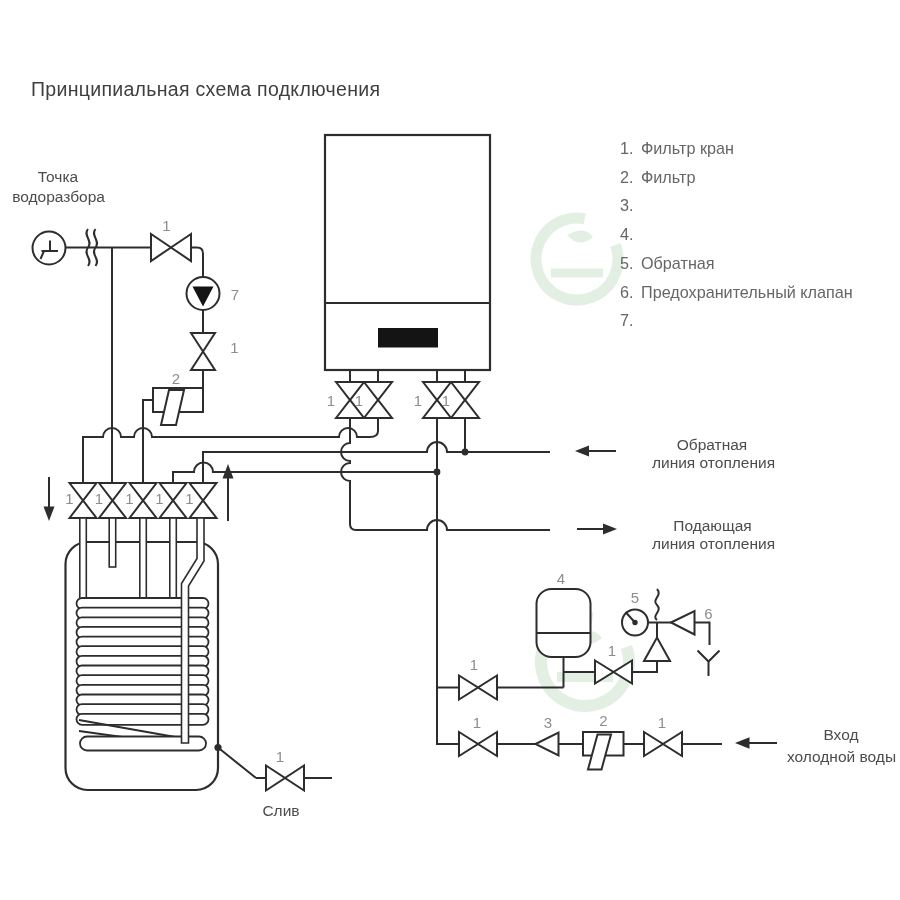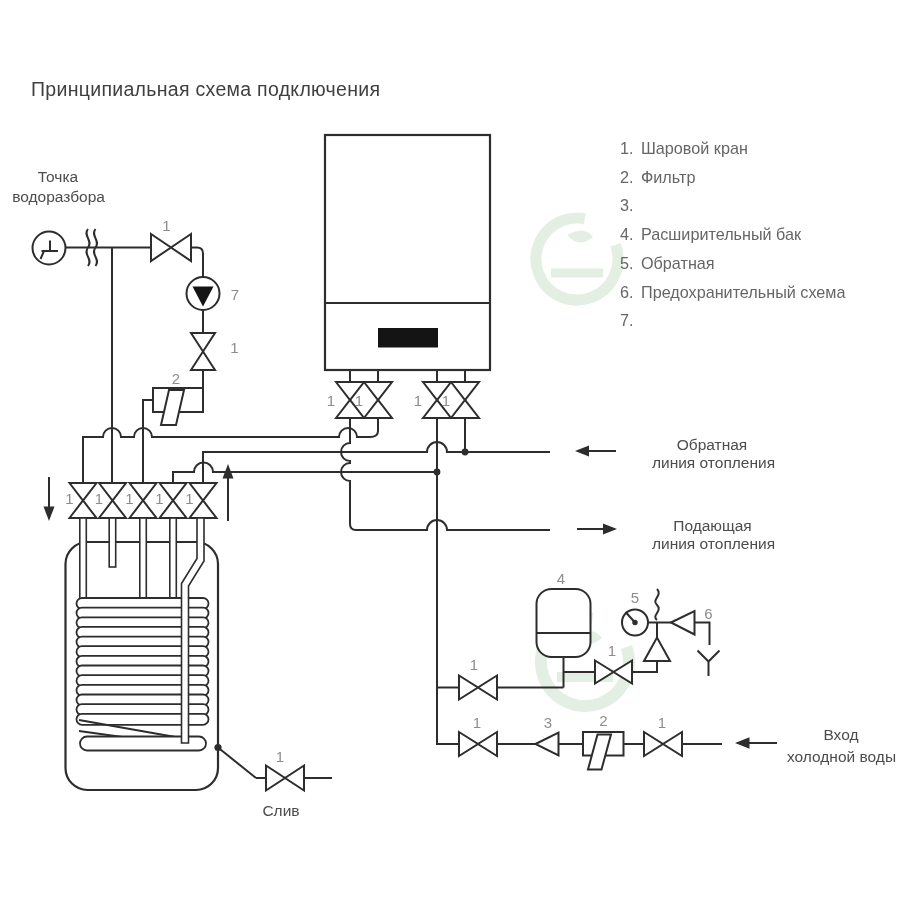--- a/index.html
+++ b/index.html
@@ -223,39 +223,38 @@
     <text class="lbl" x="841.5" y="761.5">холодной воды</text>
     <text class="lbl" x="281" y="816">Слив</text>
   </g>
 </svg>
 
   <div class="page-title">Принципиальная схема подключения</div>
 
   <div class="legend">
     <div class="legend-row">
       <span class="legend-num">1.</span>
-      <span>Шаровой кран</span>
+      <span>Фильтр кран</span>
     </div>
     <div class="legend-row">
       <span class="legend-num">2.</span>
       <span>Фильтр</span>
     </div>
     <div class="legend-row">
       <span class="legend-num">3.</span>
     </div>
     <div class="legend-row">
       <span class="legend-num">4.</span>
-      <span>Расширительный бак</span>
     </div>
     <div class="legend-row">
       <span class="legend-num">5.</span>
       <span>Обратная</span>
     </div>
     <div class="legend-row">
       <span class="legend-num">6.</span>
-      <span>Предохранительный схема</span>
+      <span>Предохранительный клапан</span>
     </div>
     <div class="legend-row">
       <span class="legend-num">7.</span>
     </div>
   </div>
 
 </div>
 
 </body></html>

